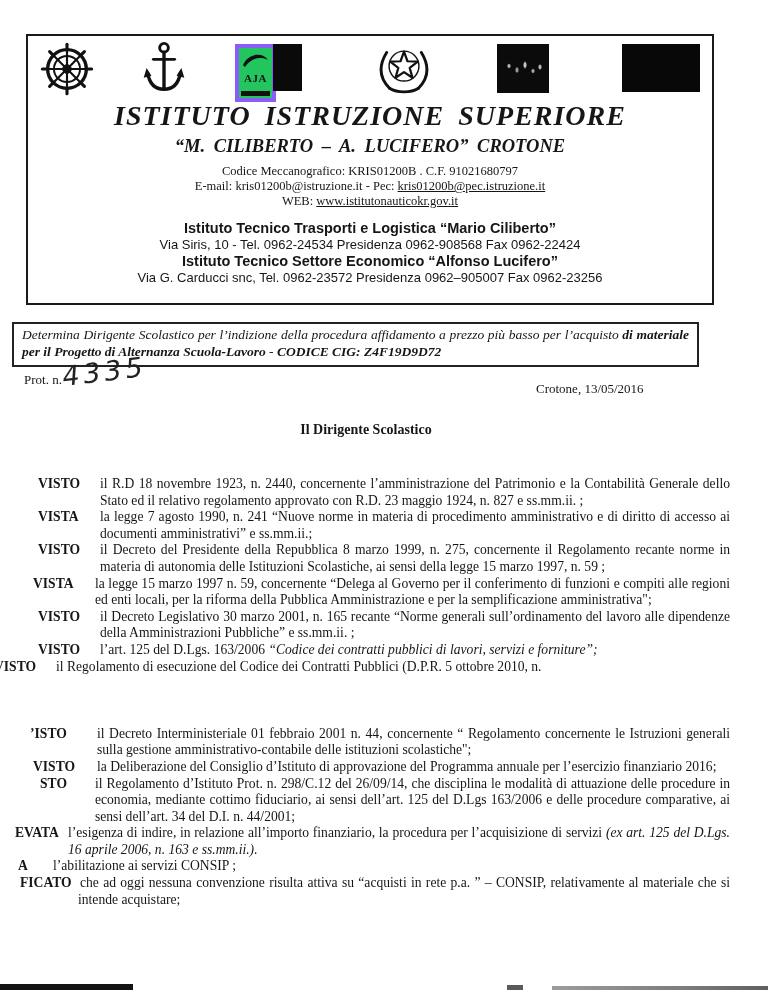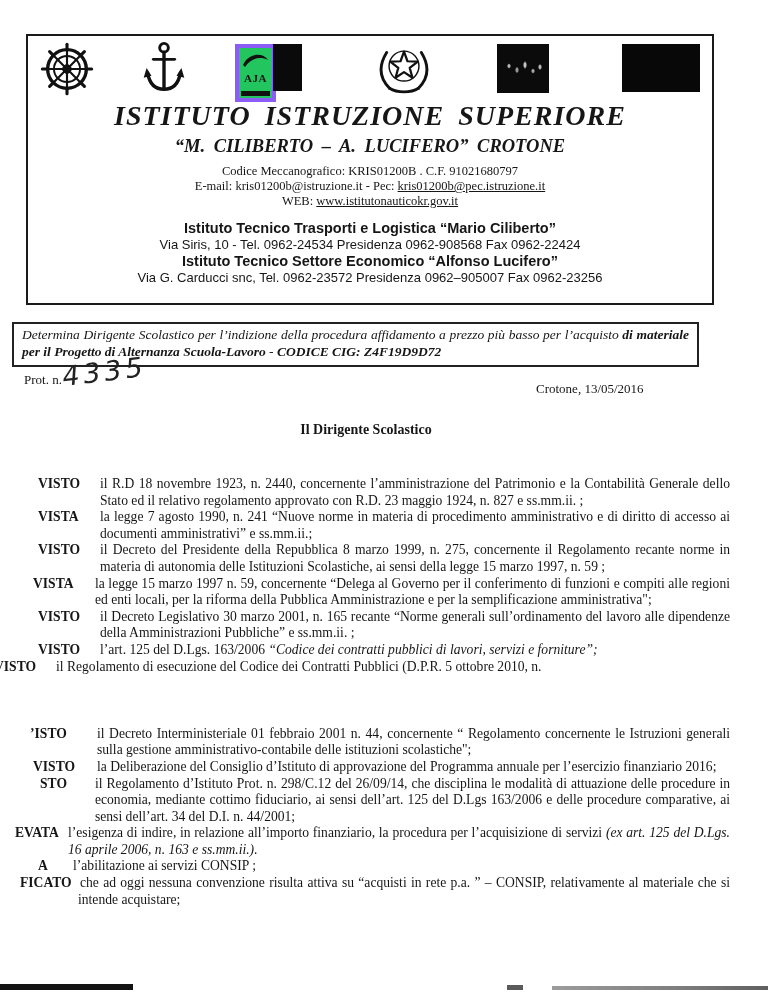--- a/index.html
+++ b/index.html
@@ -179,21 +179,21 @@
     <div class="item" style="padding-left:56px;text-indent:-62px"><span class="lbl" style="min-width:62px">VISTO</span><span>il Regolamento di esecuzione del Codice dei Contratti Pubblici (D.P.R. 5 ottobre 2010, n.</span><span class="cont">207);</span></div>
 
     <div class="item" style="padding-left:97px;text-indent:-67px;margin-top:3px"><span class="lbl" style="min-width:67px">’ISTO</span><span>il Decreto Interministeriale 01 febbraio 2001 n. 44, concernente “ Regolamento concernente le Istruzioni generali sulla gestione amministrativo-contabile delle istituzioni scolastiche";</span></div>
 
     <div class="item" style="padding-left:97px;text-indent:-64px"><span class="lbl" style="min-width:64px">VISTO</span><span>la Deliberazione del Consiglio d’Istituto di approvazione del Programma annuale per l’esercizio finanziario 2016;</span></div>
 
     <div class="item" style="padding-left:95px;text-indent:-55px"><span class="lbl" style="min-width:55px">STO</span><span>il Regolamento d’Istituto Prot. n. 298/C.12 del 26/09/14, che disciplina le modalità di attuazione delle procedure in economia, mediante cottimo fiduciario, ai sensi dell’art. 125 del D.Lgs 163/2006 e delle procedure comparative, ai sensi dell’art. 34 del D.I. n. 44/2001;</span></div>
 
     <div class="item" style="padding-left:68px;text-indent:-53px"><span class="lbl" style="min-width:53px">EVATA</span><span>l’esigenza di indire, in relazione all’importo finanziario, la procedura per l’acquisizione di servizi </span><span class="it">(ex art. 125 del D.Lgs. 16 aprile 2006, n. 163 e ss.mm.ii.).</span></div>
 
-    <div class="item" style="padding-left:73px;text-indent:-35px"><span class="lbl" style="min-width:35px">A</span><span>l’abilitazione ai servizi CONSIP ;</span></div>
+    <div class="item" style="padding-left:53px;text-indent:-35px"><span class="lbl" style="min-width:35px">A</span><span>l’abilitazione ai servizi CONSIP ;</span></div>
 
     <div class="item" style="padding-left:78px;text-indent:-58px"><span class="lbl" style="min-width:60px">FICATO</span><span>che ad oggi nessuna convenzione risulta attiva su “acquisti in rete p.a. ” – CONSIP, relativamente al materiale che si intende acquistare;</span></div>
 
   </div>
 
   <div class="bar bar1"></div>
   <div class="bar bar2"></div>
   <div class="bar bar3"></div>
 
 </div>

